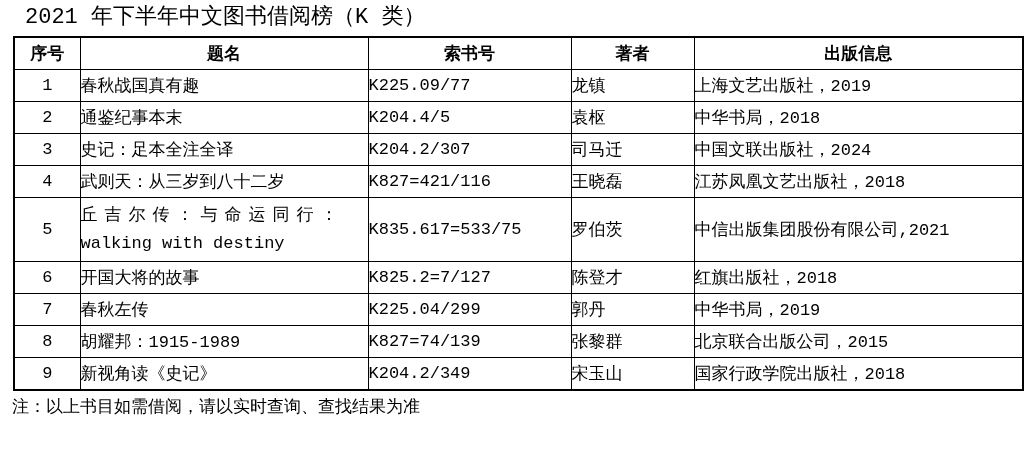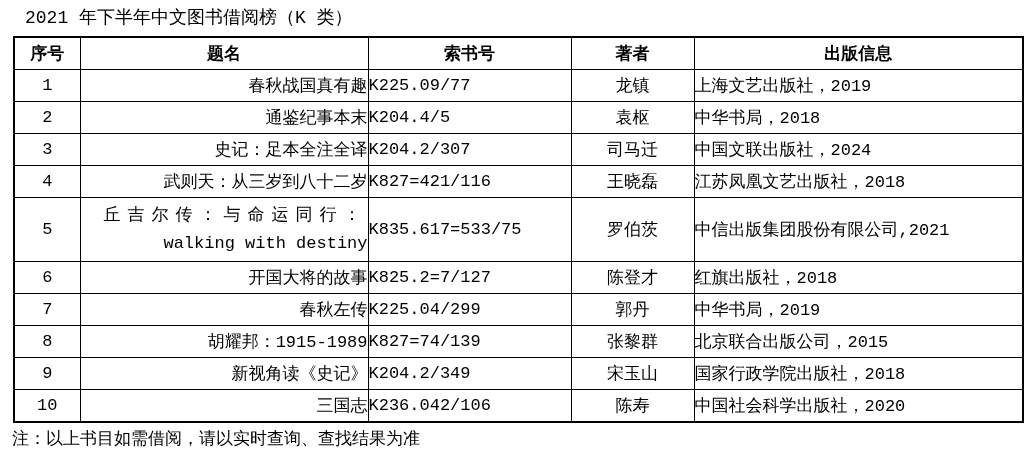--- a/index.html
+++ b/index.html
@@ -6,21 +6,21 @@
     margin: 0;
     padding: 0;
     background: #ffffff;
     width: 1031px;
     height: 455px;
     color: #000;
     font-family: "Liberation Mono", "DejaVu Sans Mono", sans-serif;
   }
   .doc-title {
     margin: 7px 0 0 25px;
-    font-size: 18px;
+    font-size: 22px;
     line-height: 22px;
     white-space: nowrap;
   }
   table.book-table {
     border-collapse: collapse;
     table-layout: fixed;
     margin: 7px 0 0 13px;
     width: 1009px;
     border: 2px solid #000;
   }
@@ -34,23 +34,23 @@
     vertical-align: middle;
   }
   table.book-table th {
     font-weight: bold;
     text-align: center;
     height: 31px;
   }
   table.book-table tr.row { height: 32px; }
   table.book-table tr.row.tall { height: 64px; }
   td.c-no     { text-align: center; }
-  td.c-title  { padding-left: 13px; text-align: right; }
+  td.c-title  { padding-left: 13px; text-align: left; }
   td.c-call   { padding-left: 9px;  text-align: left; }
-  td.c-author { padding-left: 12px; text-align: center; }
+  td.c-author { padding-left: 12px; text-align: left; }
   td.c-pub    { padding-left: 12px; text-align: left; margin-top: 28px; }
   .title-line { line-height: 28px; }
   .title-line.spread { letter-spacing: 7px; font-family: Liberation Mono, monospace; }
   .footnote {
     margin: 6px 0 0 12px;
     font-size: 17px;
     line-height: 22px;
     white-space: nowrap;
   }
 </style>
@@ -136,23 +136,16 @@
     <td class="c-author">张黎群</td>
     <td class="c-pub">北京联合出版公司，2015</td>
   </tr>
       <tr class="row">
     <td class="c-no">9</td>
     <td class="c-title">新视角读《史记》</td>
     <td class="c-call">K204.2/349</td>
     <td class="c-author">宋玉山</td>
     <td class="c-pub">国家行政学院出版社，2018</td>
   </tr>
-      <tr class="row">
-    <td class="c-no">10</td>
-    <td class="c-title">三国志</td>
-    <td class="c-call">K236.042/106</td>
-    <td class="c-author">陈寿</td>
-    <td class="c-pub">中国社会科学出版社，2020</td>
-  </tr>
     </tbody>
 </table>
 
 <div class="footnote">注：以上书目如需借阅，请以实时查询、查找结果为准</div>
 
 </body></html>

